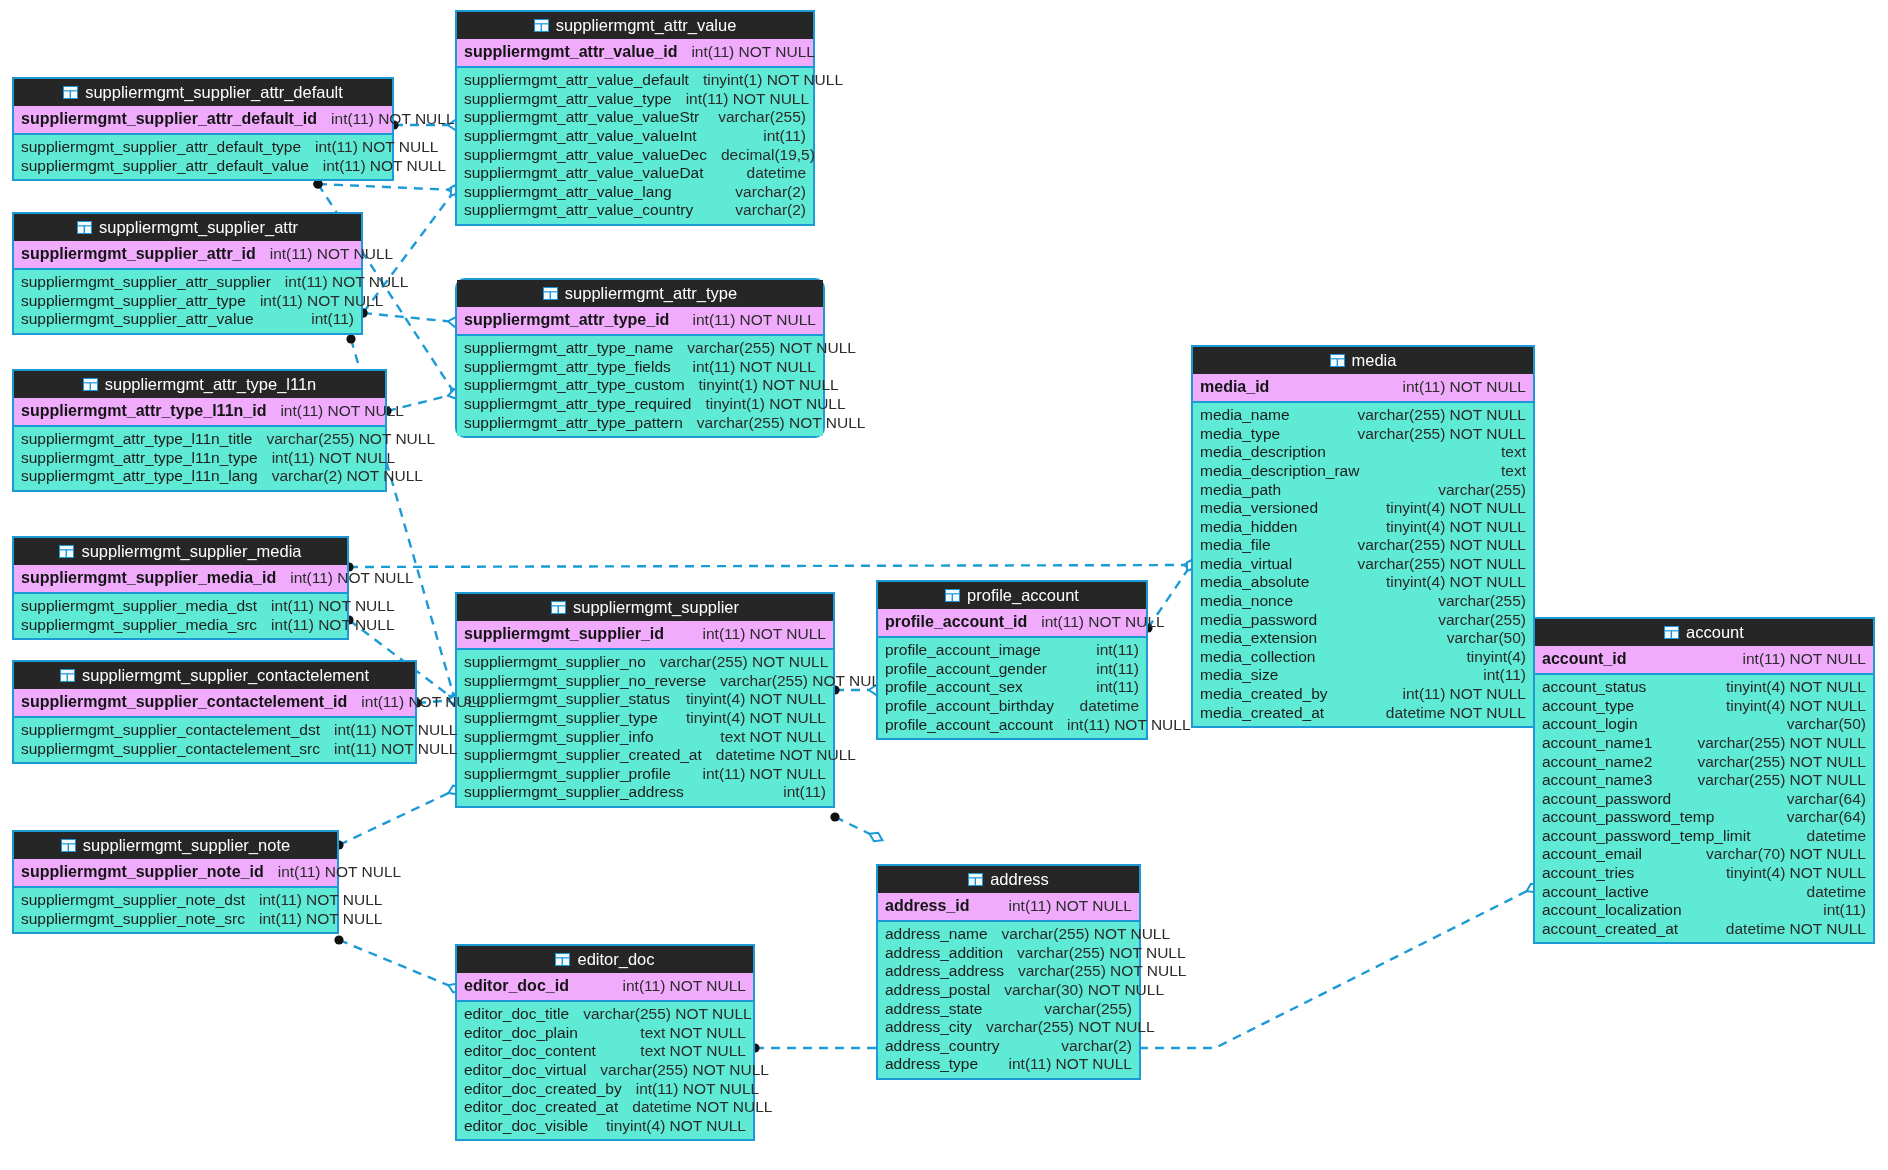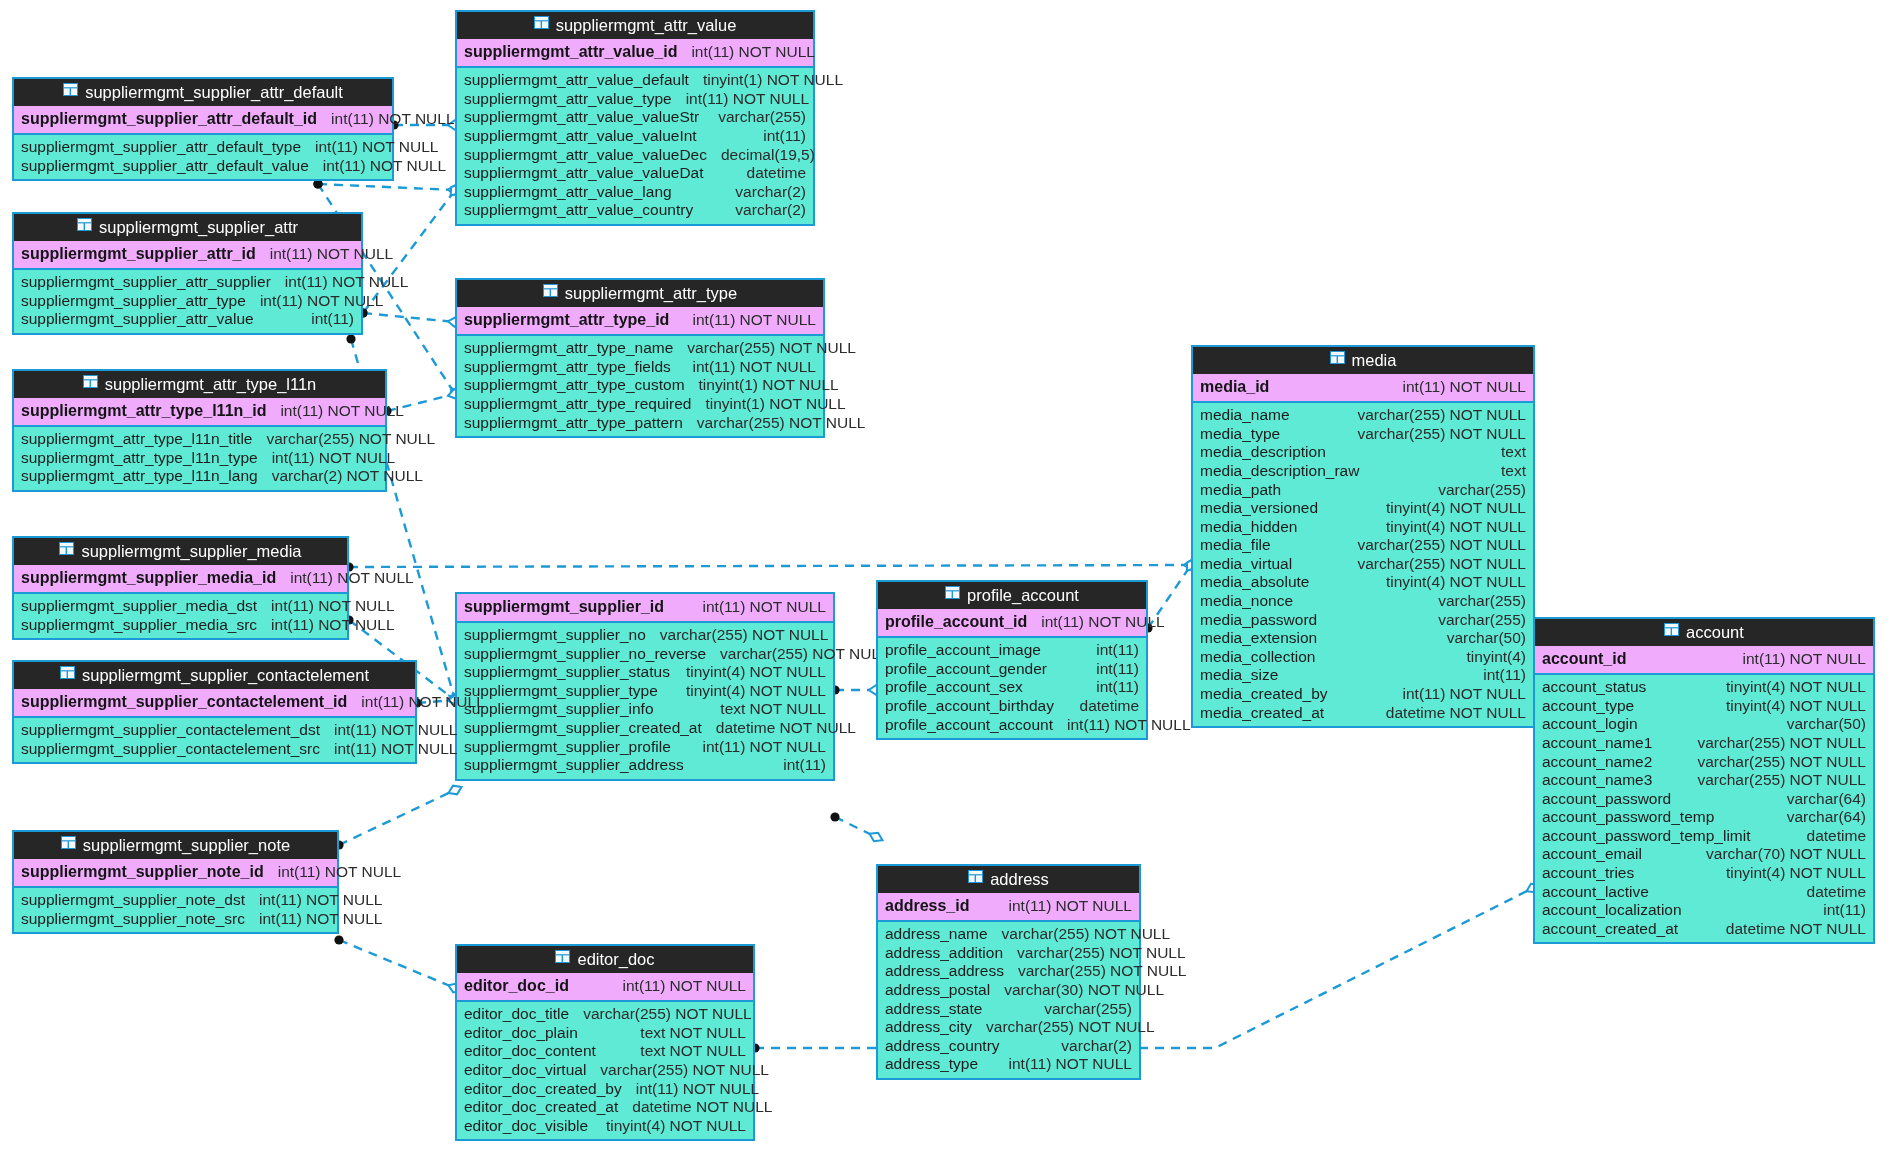--- a/index.html
+++ b/index.html
@@ -32,21 +32,21 @@
     box-shadow: 0 0 0 0 rgba(0,0,0,0);
   }
   .entity-header {
     background: #262626;
     color: #ffffff;
     font-size: 16.5px;
     text-align: center;
     padding: 4px 8px 5px 8px;
     white-space: nowrap;
     display: flex;
-    align-items: flex-start;
+    align-items: center;
     justify-content: center;
     gap: 7px;
     line-height: 1.1;
   }
   .tbl-icon {
     display: inline-block;
     width: 15px;
     height: 13px;
     flex: 0 0 auto;
     position: relative;
@@ -280,21 +280,21 @@
           <div class="col-row">
             <span class="col-name">suppliermgmt_supplier_attr_type</span>
             <span class="col-type">int(11) NOT NULL</span>
           </div>
           <div class="col-row">
             <span class="col-name">suppliermgmt_supplier_attr_value</span>
             <span class="col-type">int(11)</span>
           </div>
         </div>
       </div>
-      <div class="entity" style="left: 455px; top: 278px; width: 370px;">
+      <div class="entity" style="left: 455px; top: 278px; width: 370px; border-radius: 10px;">
         <div class="entity-header">
           <span class="tbl-icon">
             <svg viewBox="0 0 15 13" width="15" height="13">
               <rect x="0" y="0" width="15" height="13" fill="#2196d6"></rect>
               <rect x="1" y="1" width="13" height="3.2" fill="#ffffff" opacity="0.95"></rect>
               <rect x="1" y="5.4" width="5.6" height="6.6" fill="#ffffff" opacity="0.95"></rect>
               <rect x="8.0" y="5.4" width="6.0" height="6.6" fill="#ffffff" opacity="0.95"></rect>
             </svg>
           </span>
           <span>suppliermgmt_attr_type</span>
@@ -465,20 +465,31 @@
             <span class="col-name">suppliermgmt_supplier_media_dst</span>
             <span class="col-type">int(11) NOT NULL</span>
           </div>
           <div class="col-row">
             <span class="col-name">suppliermgmt_supplier_media_src</span>
             <span class="col-type">int(11) NOT NULL</span>
           </div>
         </div>
       </div>
       <div class="entity" style="left: 455px; top: 592px; width: 380px;">
+        <div class="entity-header">
+          <span class="tbl-icon">
+            <svg viewBox="0 0 15 13" width="15" height="13">
+              <rect x="0" y="0" width="15" height="13" fill="#2196d6"></rect>
+              <rect x="1" y="1" width="13" height="3.2" fill="#ffffff" opacity="0.95"></rect>
+              <rect x="1" y="5.4" width="5.6" height="6.6" fill="#ffffff" opacity="0.95"></rect>
+              <rect x="8.0" y="5.4" width="6.0" height="6.6" fill="#ffffff" opacity="0.95"></rect>
+            </svg>
+          </span>
+          <span>suppliermgmt_supplier</span>
+        </div>
         <div class="pk-row">
           <span class="pk-name">suppliermgmt_supplier_id</span>
           <span class="pk-type">int(11) NOT NULL</span>
         </div>
         <div class="cols">
           <div class="col-row">
             <span class="col-name">suppliermgmt_supplier_no</span>
             <span class="col-type">varchar(255) NOT NULL</span>
           </div>
           <div class="col-row">

